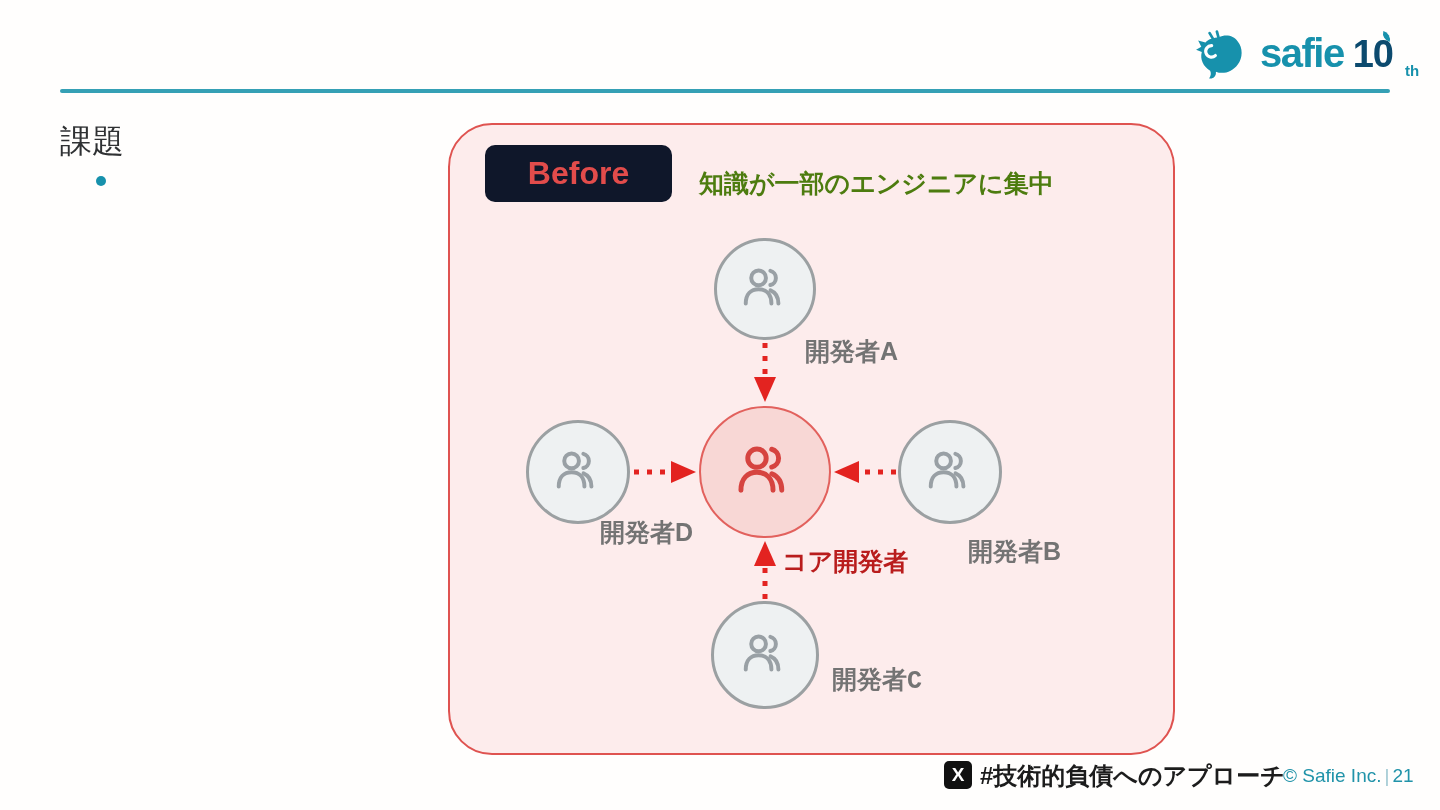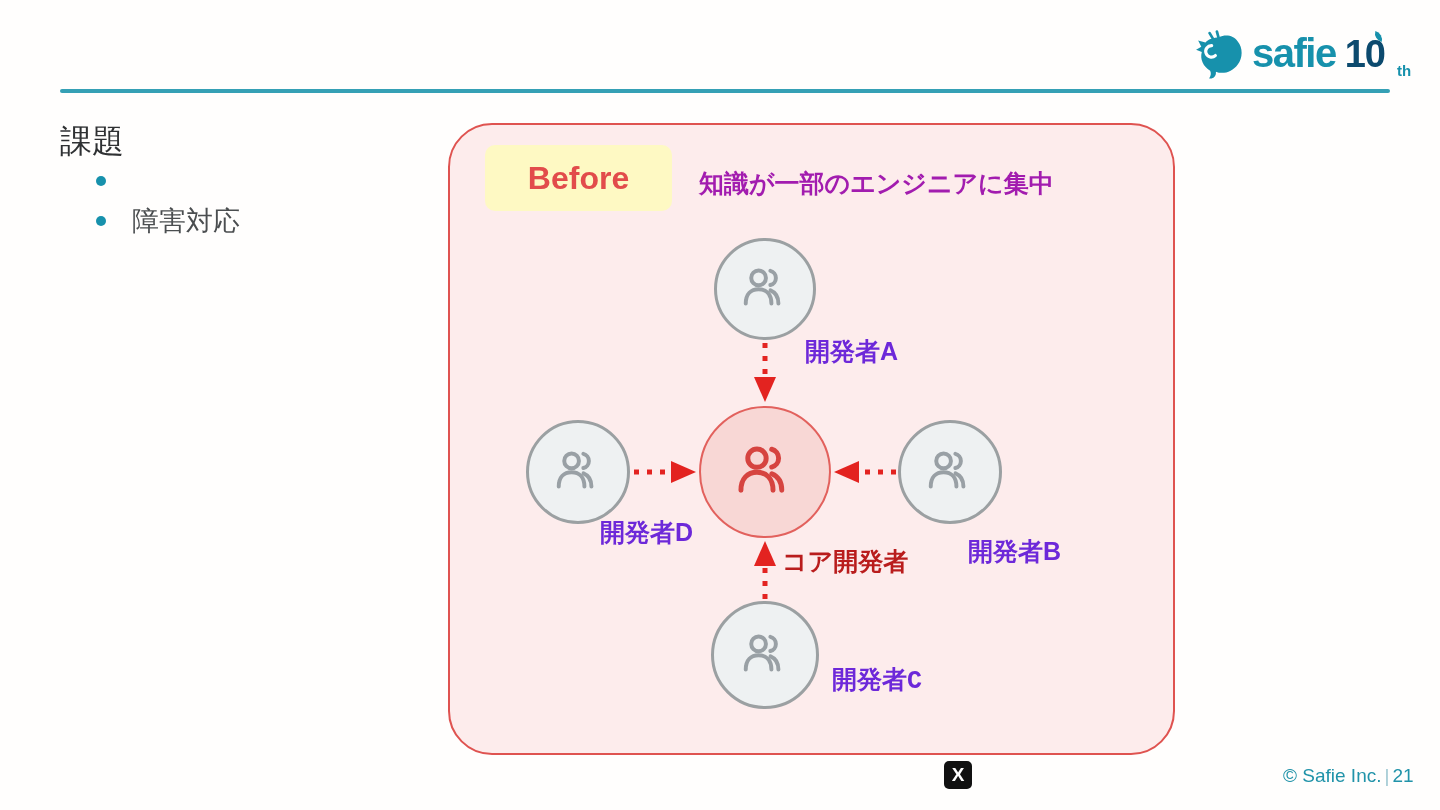--- a/index.html
+++ b/index.html
@@ -10,55 +10,55 @@
   .abs{position:absolute;}
 
   
   .title{
     left:60px;top:36px;font-size:32px;font-weight:bold;color:#1791ac;
     letter-spacing:1px;white-space:nowrap;
   }
   .title-rule{left:60px;top:89px;width:1330px;height:4px;background:#35a0b5;border-radius:2px;}
   .logo{left:1194px;top:28px;display:flex;align-items:flex-start;height:56px;}
   .logo-bird{width:50px;height:50px;margin-top:2px;}
-  .logo-brand{font-size:40px;font-weight:bold;color:#1791ac;letter-spacing:-1.5px;margin-left:8px;line-height:50px;}
+  .logo-brand{font-size:40px;font-weight:bold;color:#1791ac;letter-spacing:-1.5px;margin-left:16px;line-height:50px;}
   .logo-anniv{position:relative;font-size:38px;font-weight:bold;color:#0c4a6e;margin-left:9px;line-height:52px;letter-spacing:-1px;}
   .logo-anniv::after{content:'';position:absolute;top:4px;right:2px;width:9px;height:9px;background:#1791ac;border-radius:0 100% 0 100%;transform:rotate(15deg);}
   .logo-suffix{font-size:15px;font-weight:bold;color:#1791ac;margin-left:12px;align-self:flex-end;line-height:26px;}
 
   
   .heading{left:60px;top:120px;font-size:32px;font-weight:normal;color:#2f3133;}
   .bullets{left:60px;top:176px;list-style:none;margin:0;padding:0;}
   .bullets li{display:flex;align-items:center;margin-bottom:17px;font-size:27px;color:#4b4e50;}
   .bullet-dot{width:10px;height:10px;border-radius:50%;background:#1791ac;margin-left:36px;margin-right:26px;flex-shrink:0;}
 
   
   .panel{
     left:448px;top:123px;width:727px;height:632px;box-sizing:border-box;
     background:#fdecec;border:2.5px solid #df5350;border-radius:44px;
   }
   .badge{
-    position:absolute;left:35px;top:20px;width:187px;height:66px;border-radius:10px;
-    background:#fef9c3;display:flex;align-items:center;justify-content:center;
+    position:absolute;left:35px;top:20px;width:187px;height:57px;border-radius:10px;
+    background:#0f172a;display:flex;align-items:center;justify-content:center;
     font-size:32px;font-weight:bold;color:#e24c4b;
   }
-  .caption{position:absolute;left:249px;top:42px;font-size:25px;font-weight:bold;color:#a21caf;white-space:nowrap;font-family:Liberation Serif, serif;}
+  .caption{position:absolute;left:249px;top:42px;font-size:25px;font-weight:bold;color:#4d7c0f;white-space:nowrap;font-family:Liberation Serif, serif;}
 
   .node{position:absolute;border-radius:50%;box-sizing:border-box;display:flex;align-items:center;justify-content:center;}
   .node-gray{background:#eef1f2;border:3px solid #9ba0a2;color:#99a0a5;}
   .node-core{background:#f8d7d5;border:2.5px solid #e2615d;color:#d64440;}
   .node-a{left:264px;top:113px;width:102px;height:102px;}
   .node-d{left:76px;top:295px;width:104px;height:104px;}
   .node-b{left:448px;top:295px;width:104px;height:104px;}
   .node-c{left:261px;top:476px;width:108px;height:108px;}
   .node-center{left:249px;top:281px;width:132px;height:132px;}
   .users-icon{width:56px;height:56px;}
   .node-center .users-icon{width:70px;height:70px;}
 
-  .node-label{position:absolute;font-size:25px;font-weight:bold;color:#6d28d9;white-space:nowrap;}
+  .node-label{position:absolute;font-size:25px;font-weight:bold;color:#737373;white-space:nowrap;}
   .label-a{left:355px;top:210px;}
   .label-d{left:150px;top:391px;text-align:right;}
   .label-b{left:518px;top:410px;}
   .label-c{left:382px;top:538px;font-family:Liberation Mono, monospace;}
   .label-core{left:332px;top:420px;color:#b91c1c;}
 
   .arrows{position:absolute;left:0;top:0;width:727px;height:632px;pointer-events:none;}
 
   
   .x-box{
@@ -87,24 +87,20 @@
     </svg>
     <span class="logo-brand">safie</span>
     <span class="logo-anniv">10</span>
     <span class="logo-suffix">th</span>
   </div>
 
   <div class="abs heading">課題</div>
   <ul class="abs bullets">
     <li>
       <span class="bullet-dot"></span>
-    </li>
-    <li>
-      <span class="bullet-dot"></span>
-      <span>障害対応</span>
     </li>
   </ul>
 
   <div class="abs panel">
 
     <div class="badge">Before</div>
     <div class="caption">知識が一部のエンジニアに集中</div>
 
     <svg class="arrows" viewBox="0 0 727 632">
       <g stroke="#e32320" fill="#e32320">
@@ -167,19 +163,20 @@
     </div>
 
     <div class="node-label label-a">開発者A</div>
     <div class="node-label label-b">開発者B</div>
     <div class="node-label label-c">開発者C</div>
     <div class="node-label label-d">開発者D</div>
     <div class="node-label label-core">コア開発者</div>
   </div>
 
   <div class="abs x-box">X</div>
+  <div class="abs hashtag">#技術的負債へのアプローチ</div>
   <div class="abs copyright">
     <span>© Safie Inc.</span>
     <span class="sep">|</span>
     <span>21</span>
   </div>
 
 </div>
 
 </body></html>

